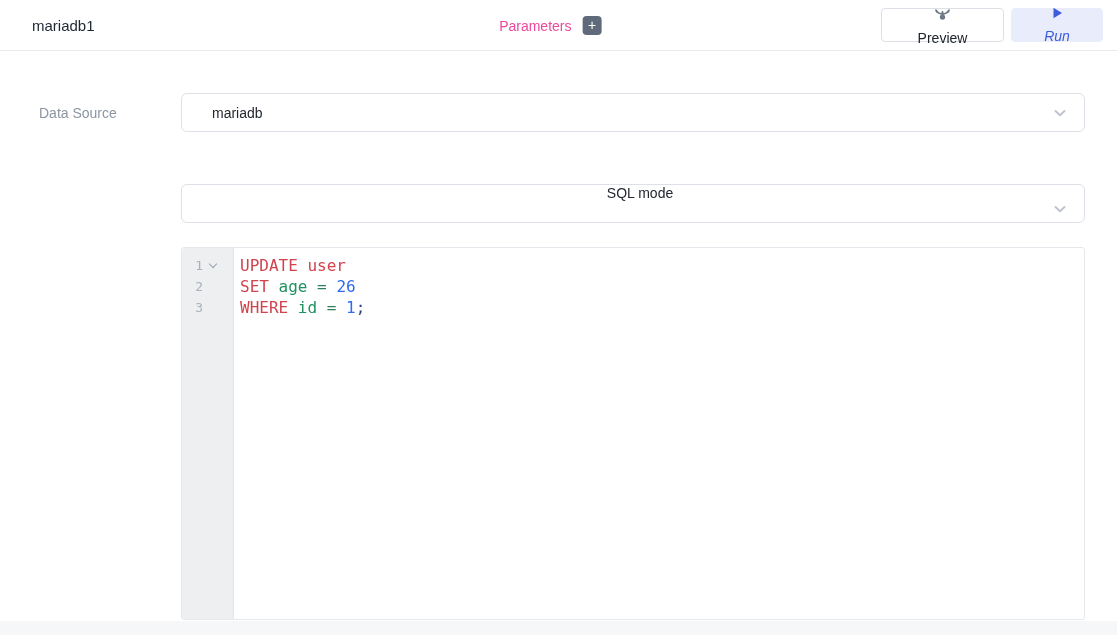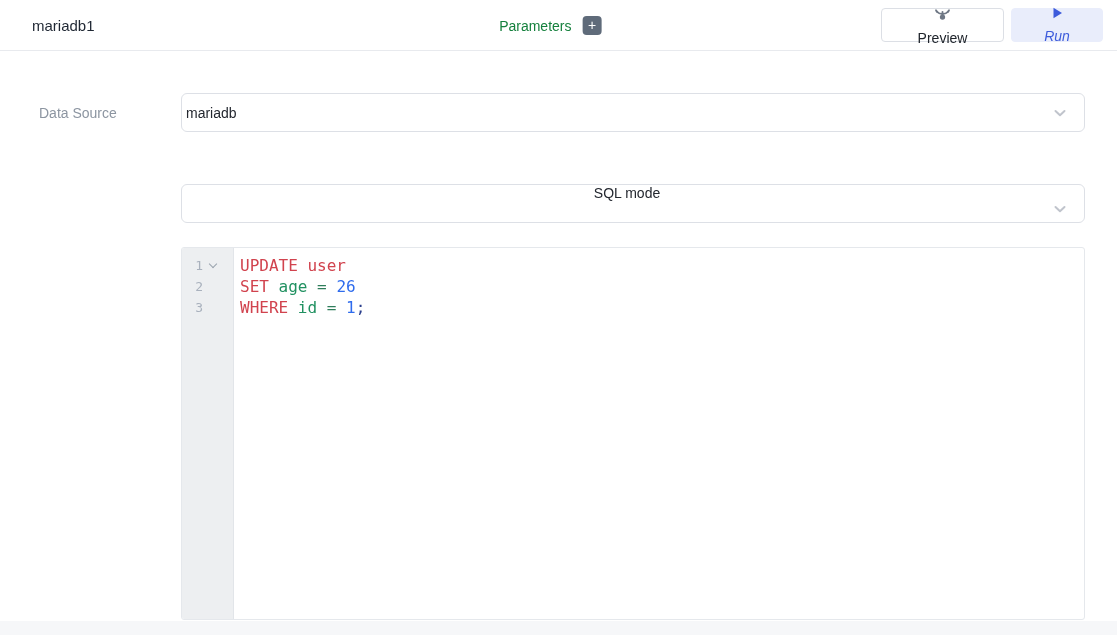--- a/index.html
+++ b/index.html
@@ -20,21 +20,21 @@
     display: flex; align-items: center;
   }
   .header-title {
     margin-left: 32px; font-size: 15px; font-weight: 500; color: #1f2733;
   }
   .header-center {
     position: absolute; left: 50%; top: 0; height: 51px;
     transform: translateX(-58%);
     display: flex; align-items: center; gap: 11px;
   }
-  .params-label { font-size: 14px; color: #15803d; }
+  .params-label { font-size: 14px; color: #ec4899; }
   .add-btn {
     width: 19px; height: 19px; border: none; border-radius: 4px;
     background: #5f6b7a; color: #fff; font-size: 14px; line-height: 17px;
     display: flex; align-items: center; justify-content: center;
     cursor: pointer; font-family: "Liberation Sans", sans-serif; padding: 0;
   }
   .header-actions {
     margin-left: auto; margin-right: 14px;
     display: flex; align-items: center; gap: 7px;
   }
@@ -55,21 +55,21 @@
 
   
   .field-label {
     position: absolute; left: 39px; top: 105px;
     font-size: 14px; color: #8c95a1;
   }
   .select {
     position: absolute; left: 181px; width: 904px; height: 39px;
     background: #fff; border: 1px solid #dde0e6; border-radius: 6px;
     display: flex; align-items: center;
-    padding: 0 16px 0 4px; font-size: 14px; color: #23272f;
+    padding: 0 16px 0 30px; font-size: 14px; color: #23272f;
     cursor: pointer;
   }
   .select-datasource { top: 93px; }
   .select-mode { top: 184px; flex-direction: column; }
   .select .chev { margin-left: auto; }
 
   
   .editor {
     position: absolute; left: 181px; top: 247px; width: 904px; height: 373px;
     background: #fff; border: 1px solid #e5e8ec; border-radius: 3px;

